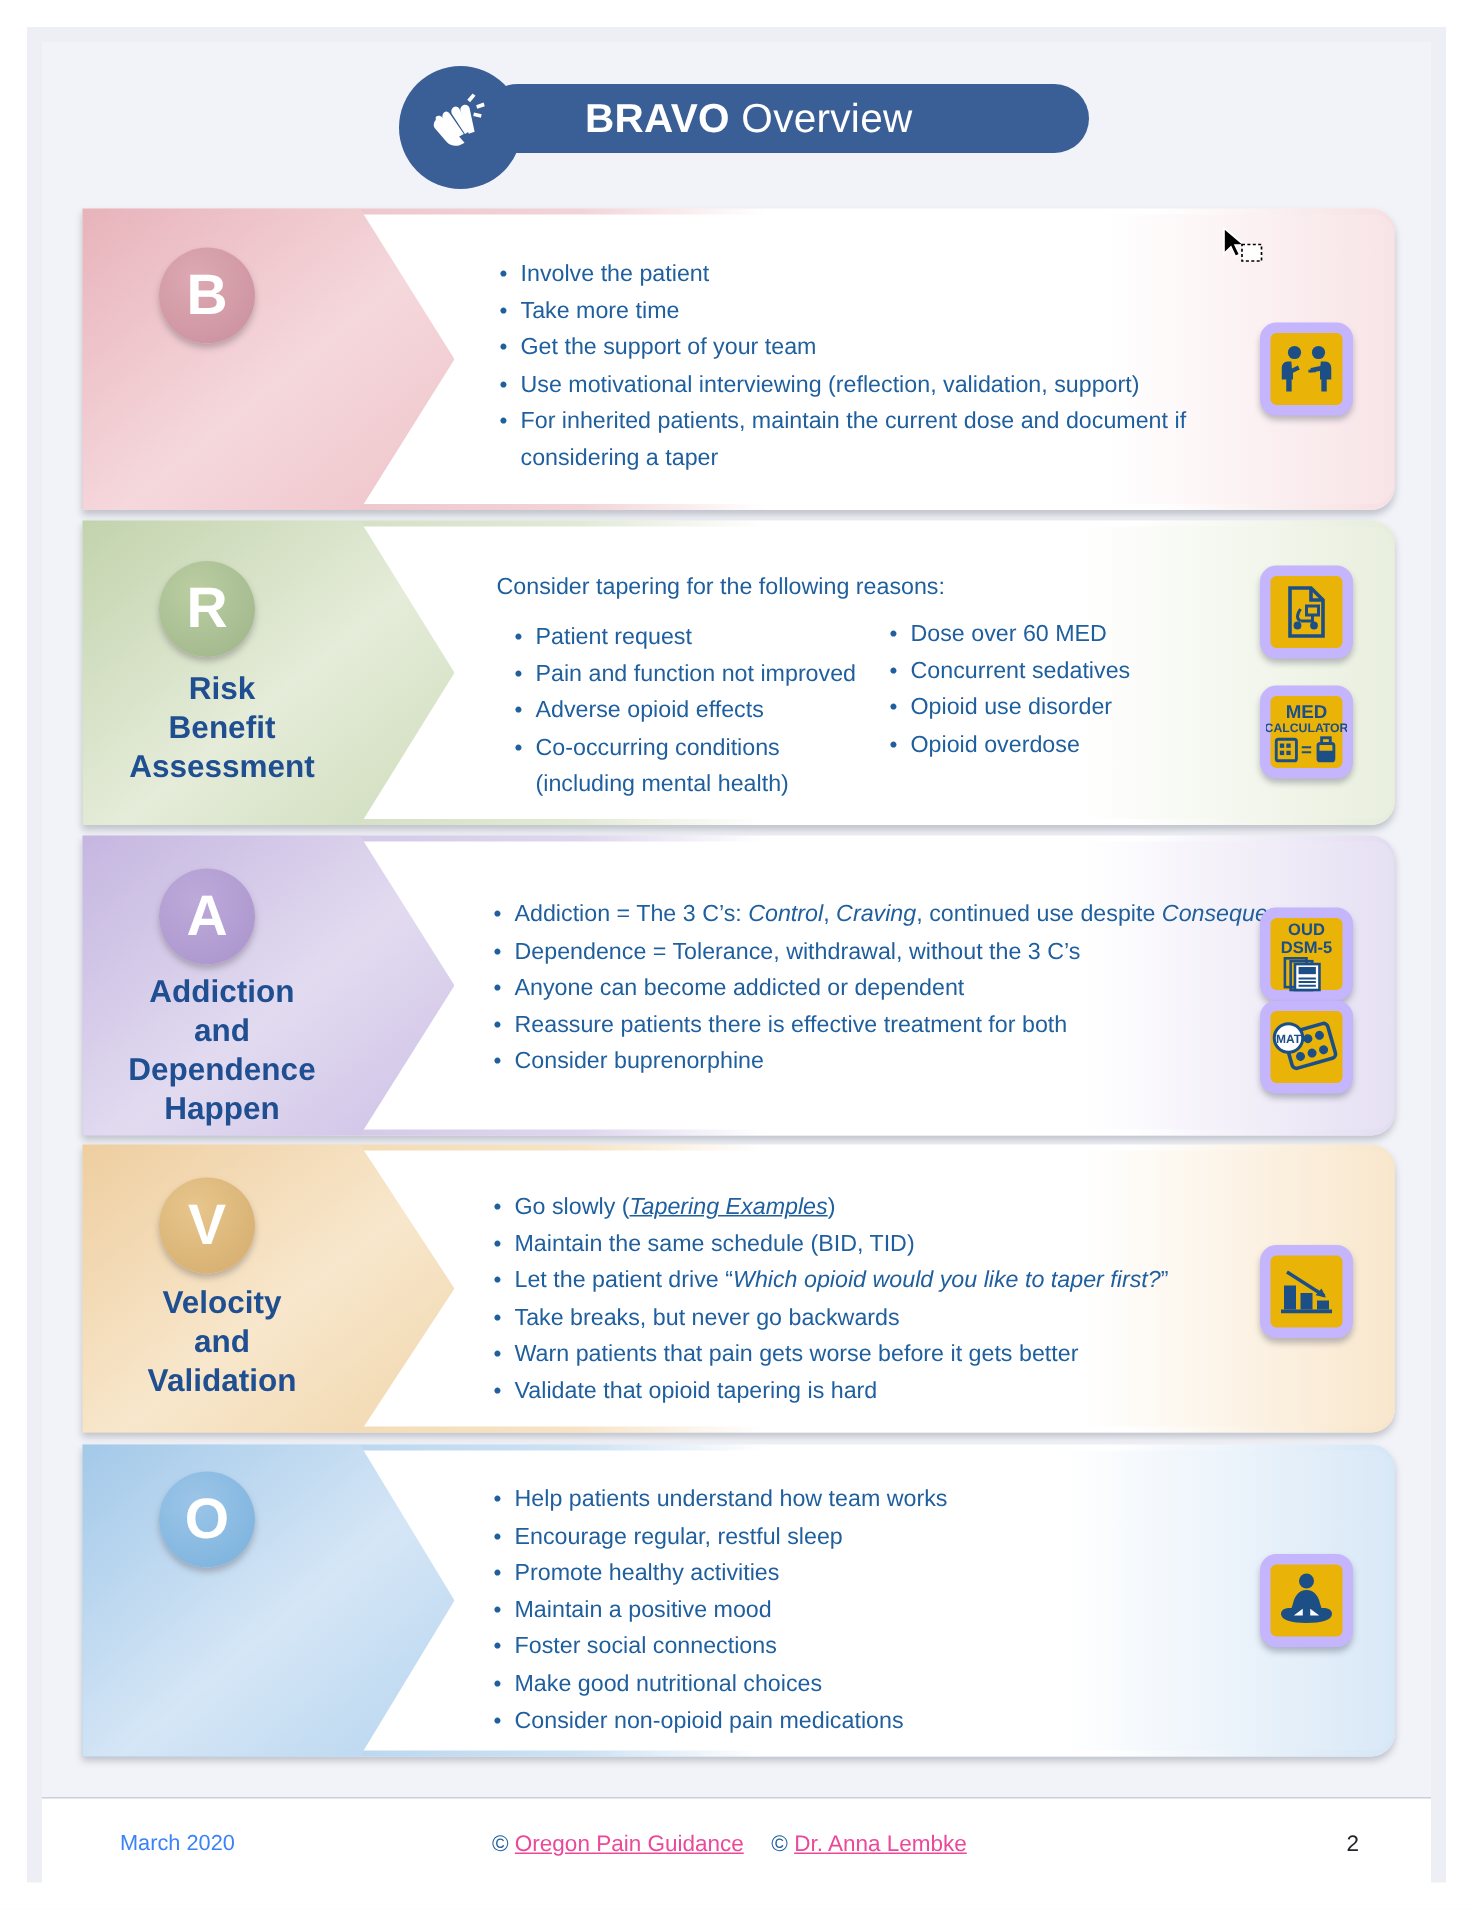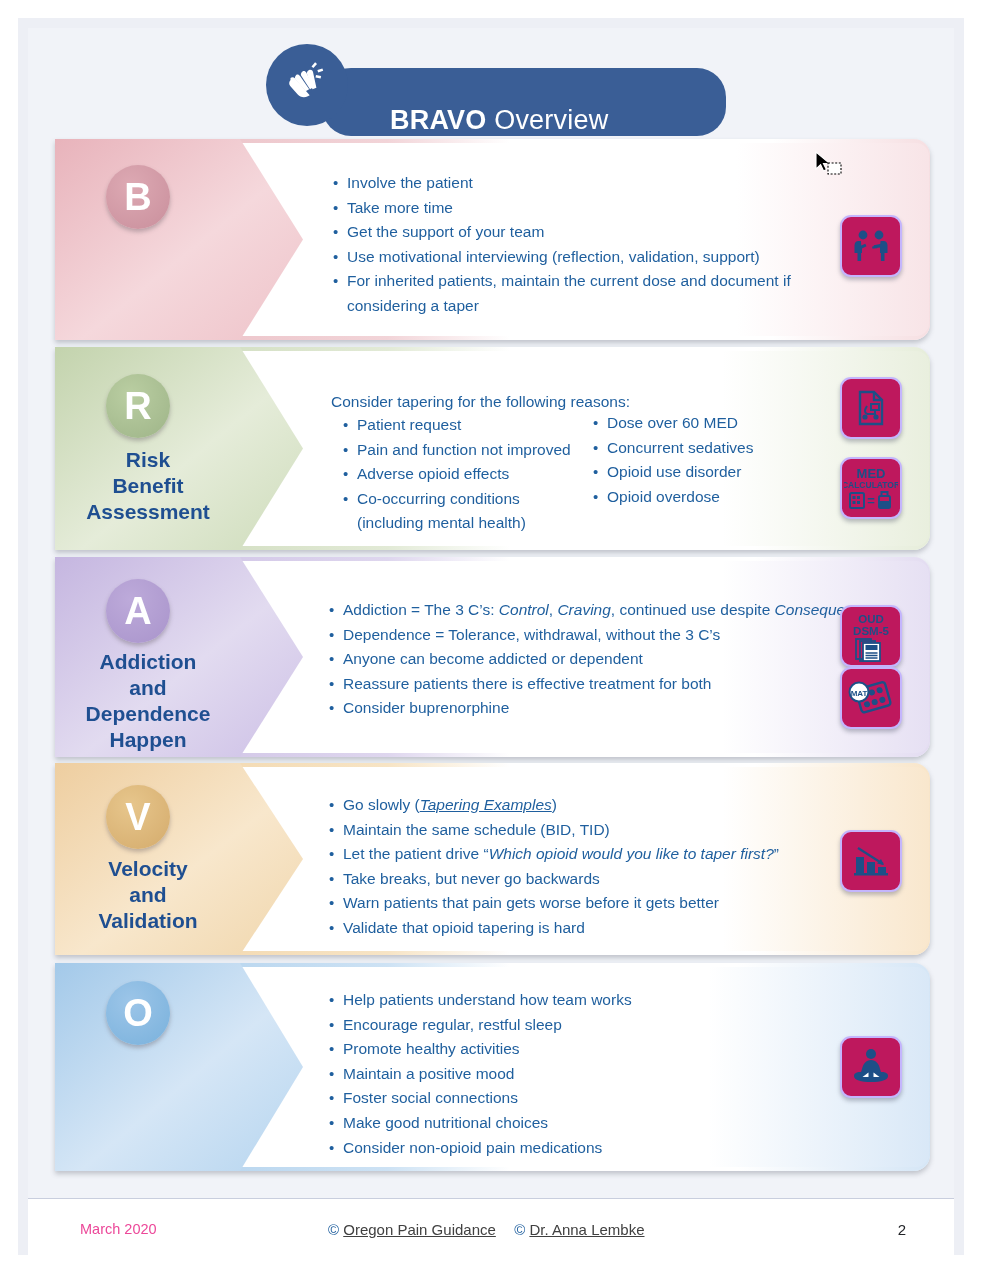--- a/index.html
+++ b/index.html
@@ -40,28 +40,27 @@
 
   
   #header {
     position: absolute;
     left: 266px; top: 44px;
     width: 460px; height: 82px;
   }
   #header-pill {
     position: absolute;
     left: 56px; top: 12px;
-    width: 404px; height: 68px;
+    width: 404px; height: 46px;
     background: #3a5e96;
     border-radius: 29px;
     display: flex;
-    align-items: flex-end;
+    align-items: center;
     box-sizing: border-box;
     padding-left: 68px;
-    margin-top: 12px;
   }
   #header-title {
     color: #ffffff;
     font-size: 27px;
     letter-spacing: .2px;
     white-space: nowrap;
   }
   #header-title .bold {
     font-weight: bold;
   }
@@ -160,22 +159,22 @@
     font-size: 15.5px;
     line-height: 24px;
   }
   em.it { font-style: italic; }
   .ulink { text-decoration: underline; font-style: italic; }
 
   
   .icon-card {
     position: absolute;
     width: 62px; height: 62px;
-    background: #be185d;
-    border: 2px solid #c4b5fd;
+    background: #eab308;
+    border: 7px solid #c4b5fd;
     border-radius: 11px;
     box-shadow: 0 3px 4px rgba(70,75,95,.35);
     display: flex;
     align-items: center;
     justify-content: center;
     z-index: 5;
     box-sizing: border-box;
   }
 
   
@@ -183,31 +182,31 @@
     position: absolute;
     left: 28px; top: 1198px;
     width: 926px; height: 58px;
     background: #ffffff;
     border-top: 1px solid #c9cede;
   }
   #footer-date {
     position: absolute;
     left: 52px; top: 22px;
     font-size: 14.5px;
-    color: #ec4899;
+    color: #3b82f6;
   }
   #footer-credits {
     position: absolute;
     left: 300px; top: 22px;
     font-size: 15px;
     color: #1f5f9e;
     white-space: nowrap;
   }
   #footer-credits a {
-    color: #404040;
+    color: #ec4899;
   }
   #footer-credits .sep { display: inline-block; width: 10px; }
   #footer-page {
     position: absolute;
     right: 48px; top: 22px;
     font-size: 15px;
     color: #222428;
   }
 
   
@@ -294,21 +293,21 @@
     <div class="sec-white" style="background:linear-gradient(to right,#ffffff 0%,#ffffff 70%,#e9efde 100%);"></div>
     <div class="sec-arrow" style="background:linear-gradient(to bottom right,#c3d3ad,#e5ecd9 55%,#cedcbb);"></div>
     <div class="sec-letter" style="top:27px; background:radial-gradient(circle at 38% 32%, #bacea2, #9eb488);">
       <span>R</span>
     </div>
     <div class="sec-label" style="top:100px;">
       <div>Risk</div>
       <div>Benefit</div>
       <div>Assessment</div>
     </div>
-    <div class="lead" style="left:276px; top:43px; width:420px;">Consider tapering for the following reasons:</div>
+    <div class="lead" style="left:276px; top:33px; width:420px;">Consider tapering for the following reasons:</div>
     <div class="bullets" style="left:288px; top:66px; width:245px;">
       <div class="bl">
           <span class="dot">•</span>
           <span class="txt">Patient request</span>
         </div>
       <div class="bl">
           <span class="dot">•</span>
           <span class="txt">Pain and function not improved</span>
         </div>
       <div class="bl">

